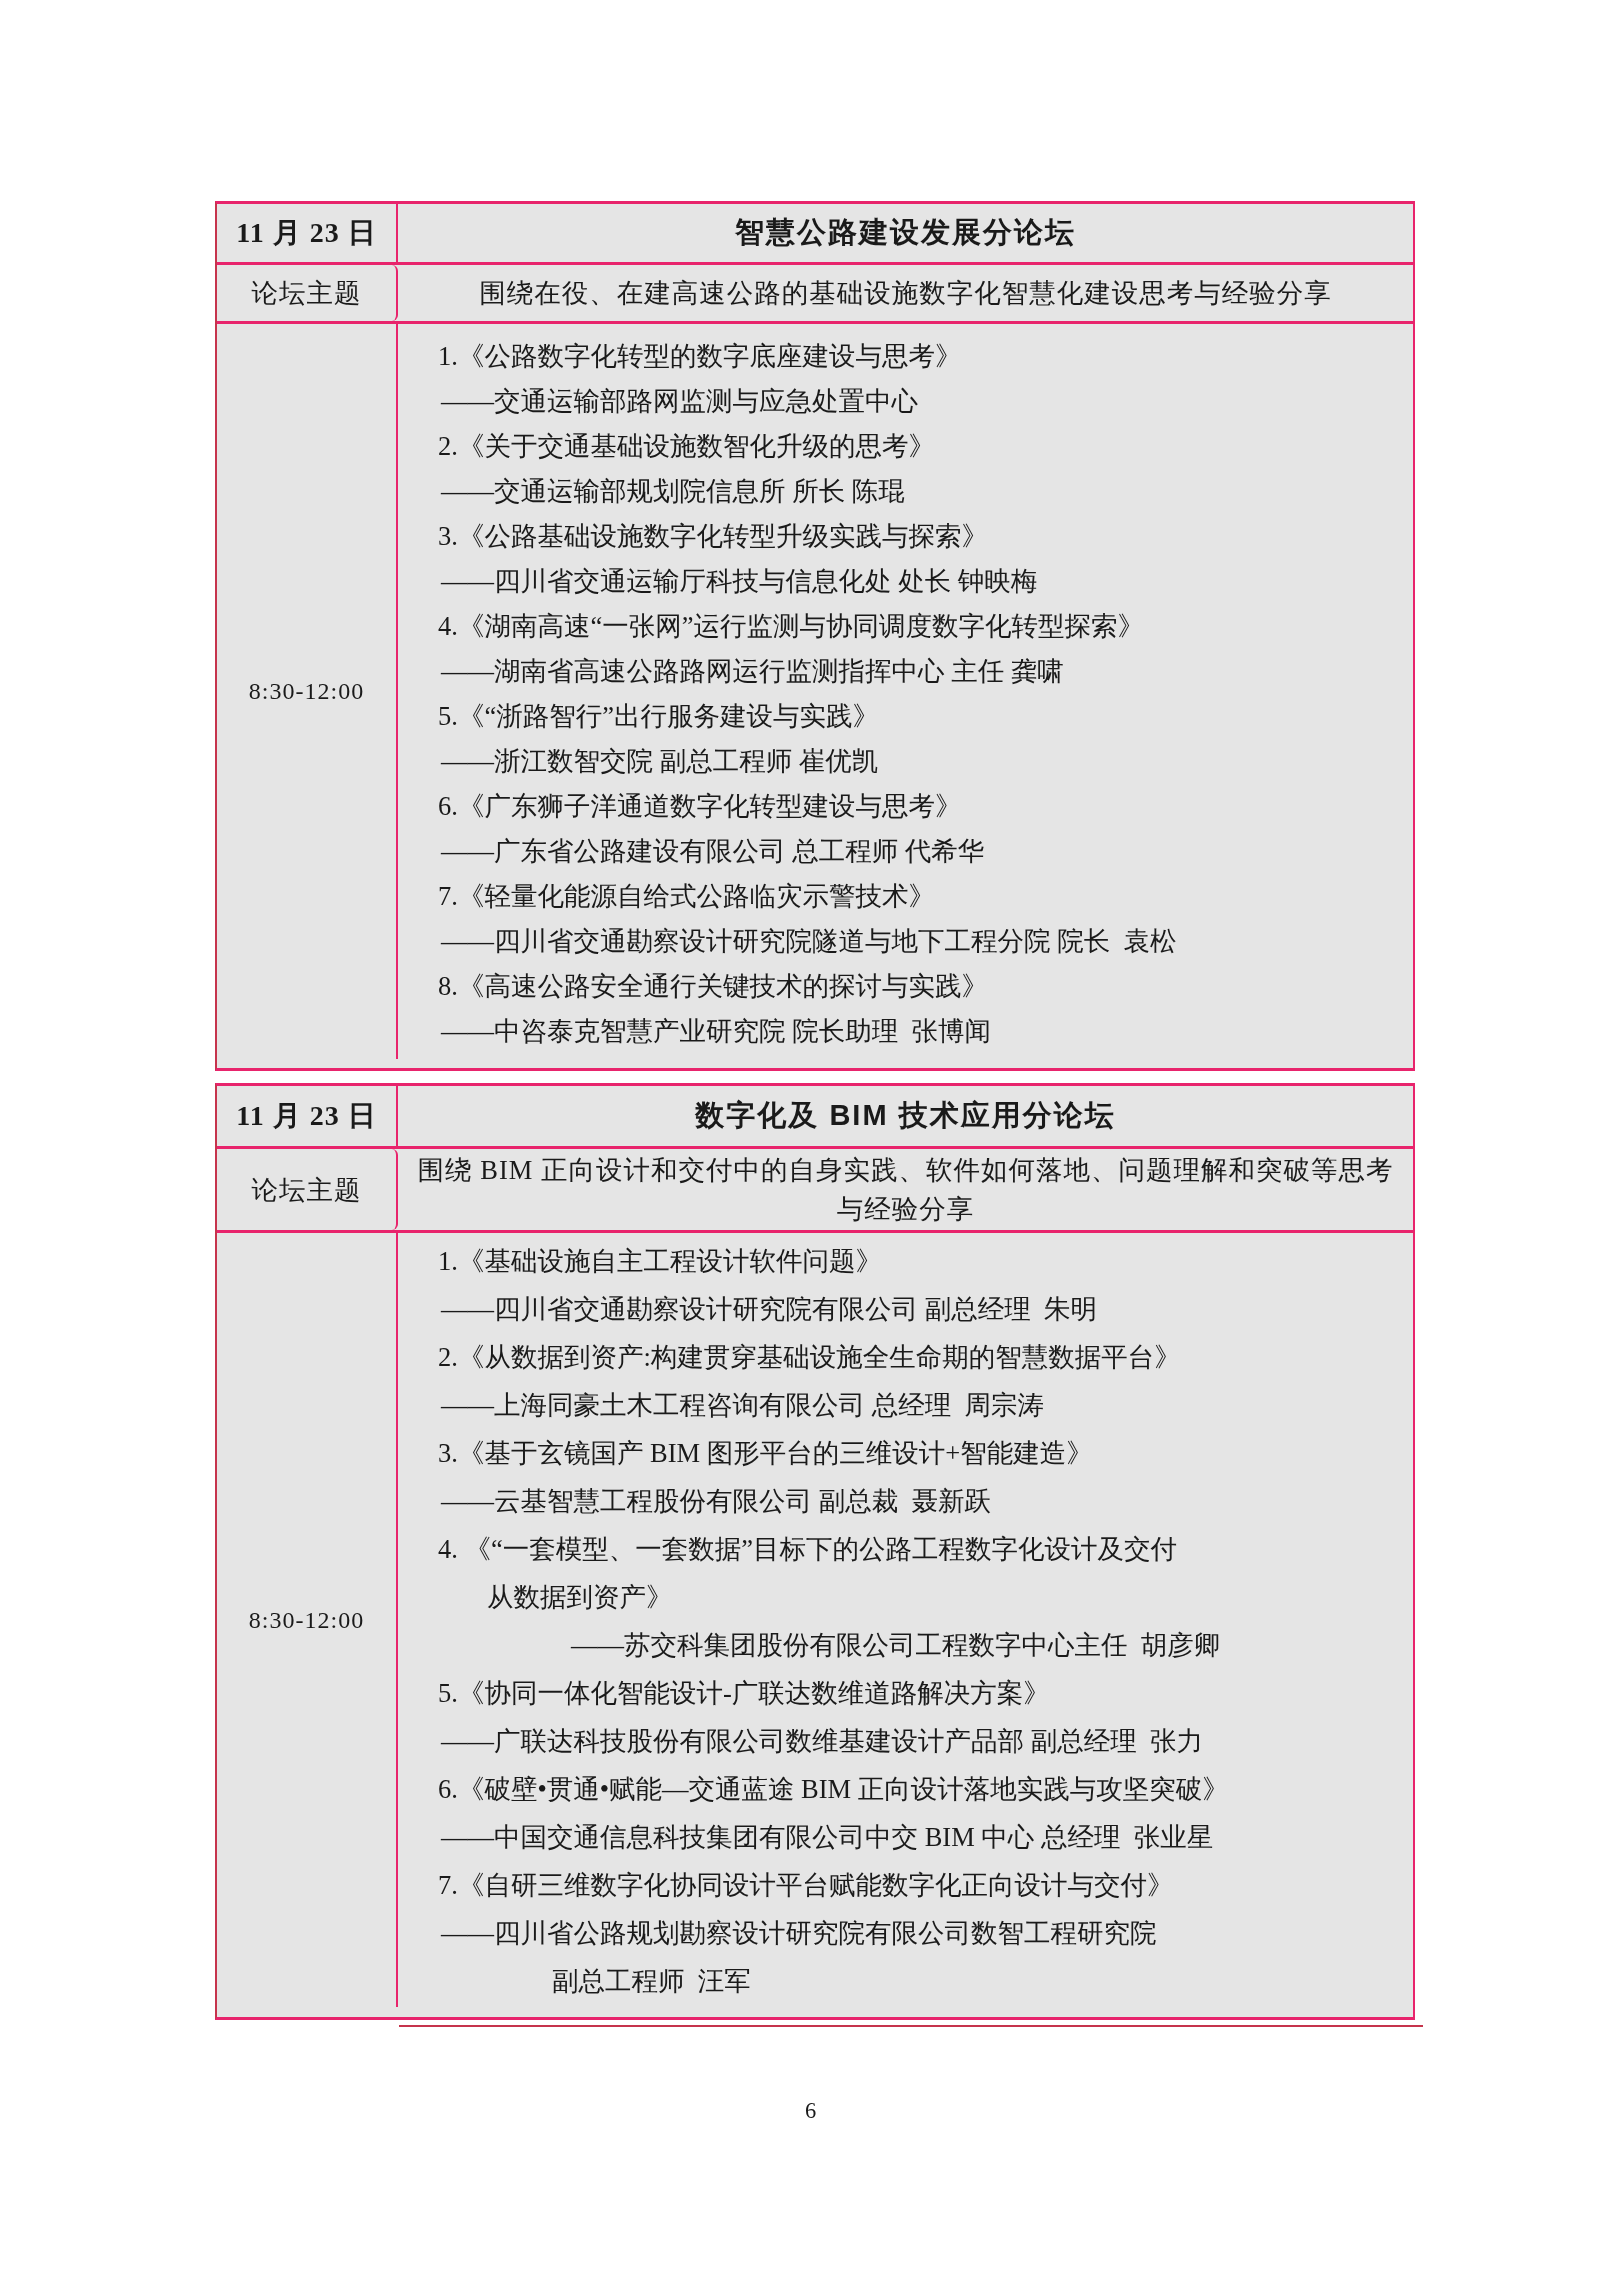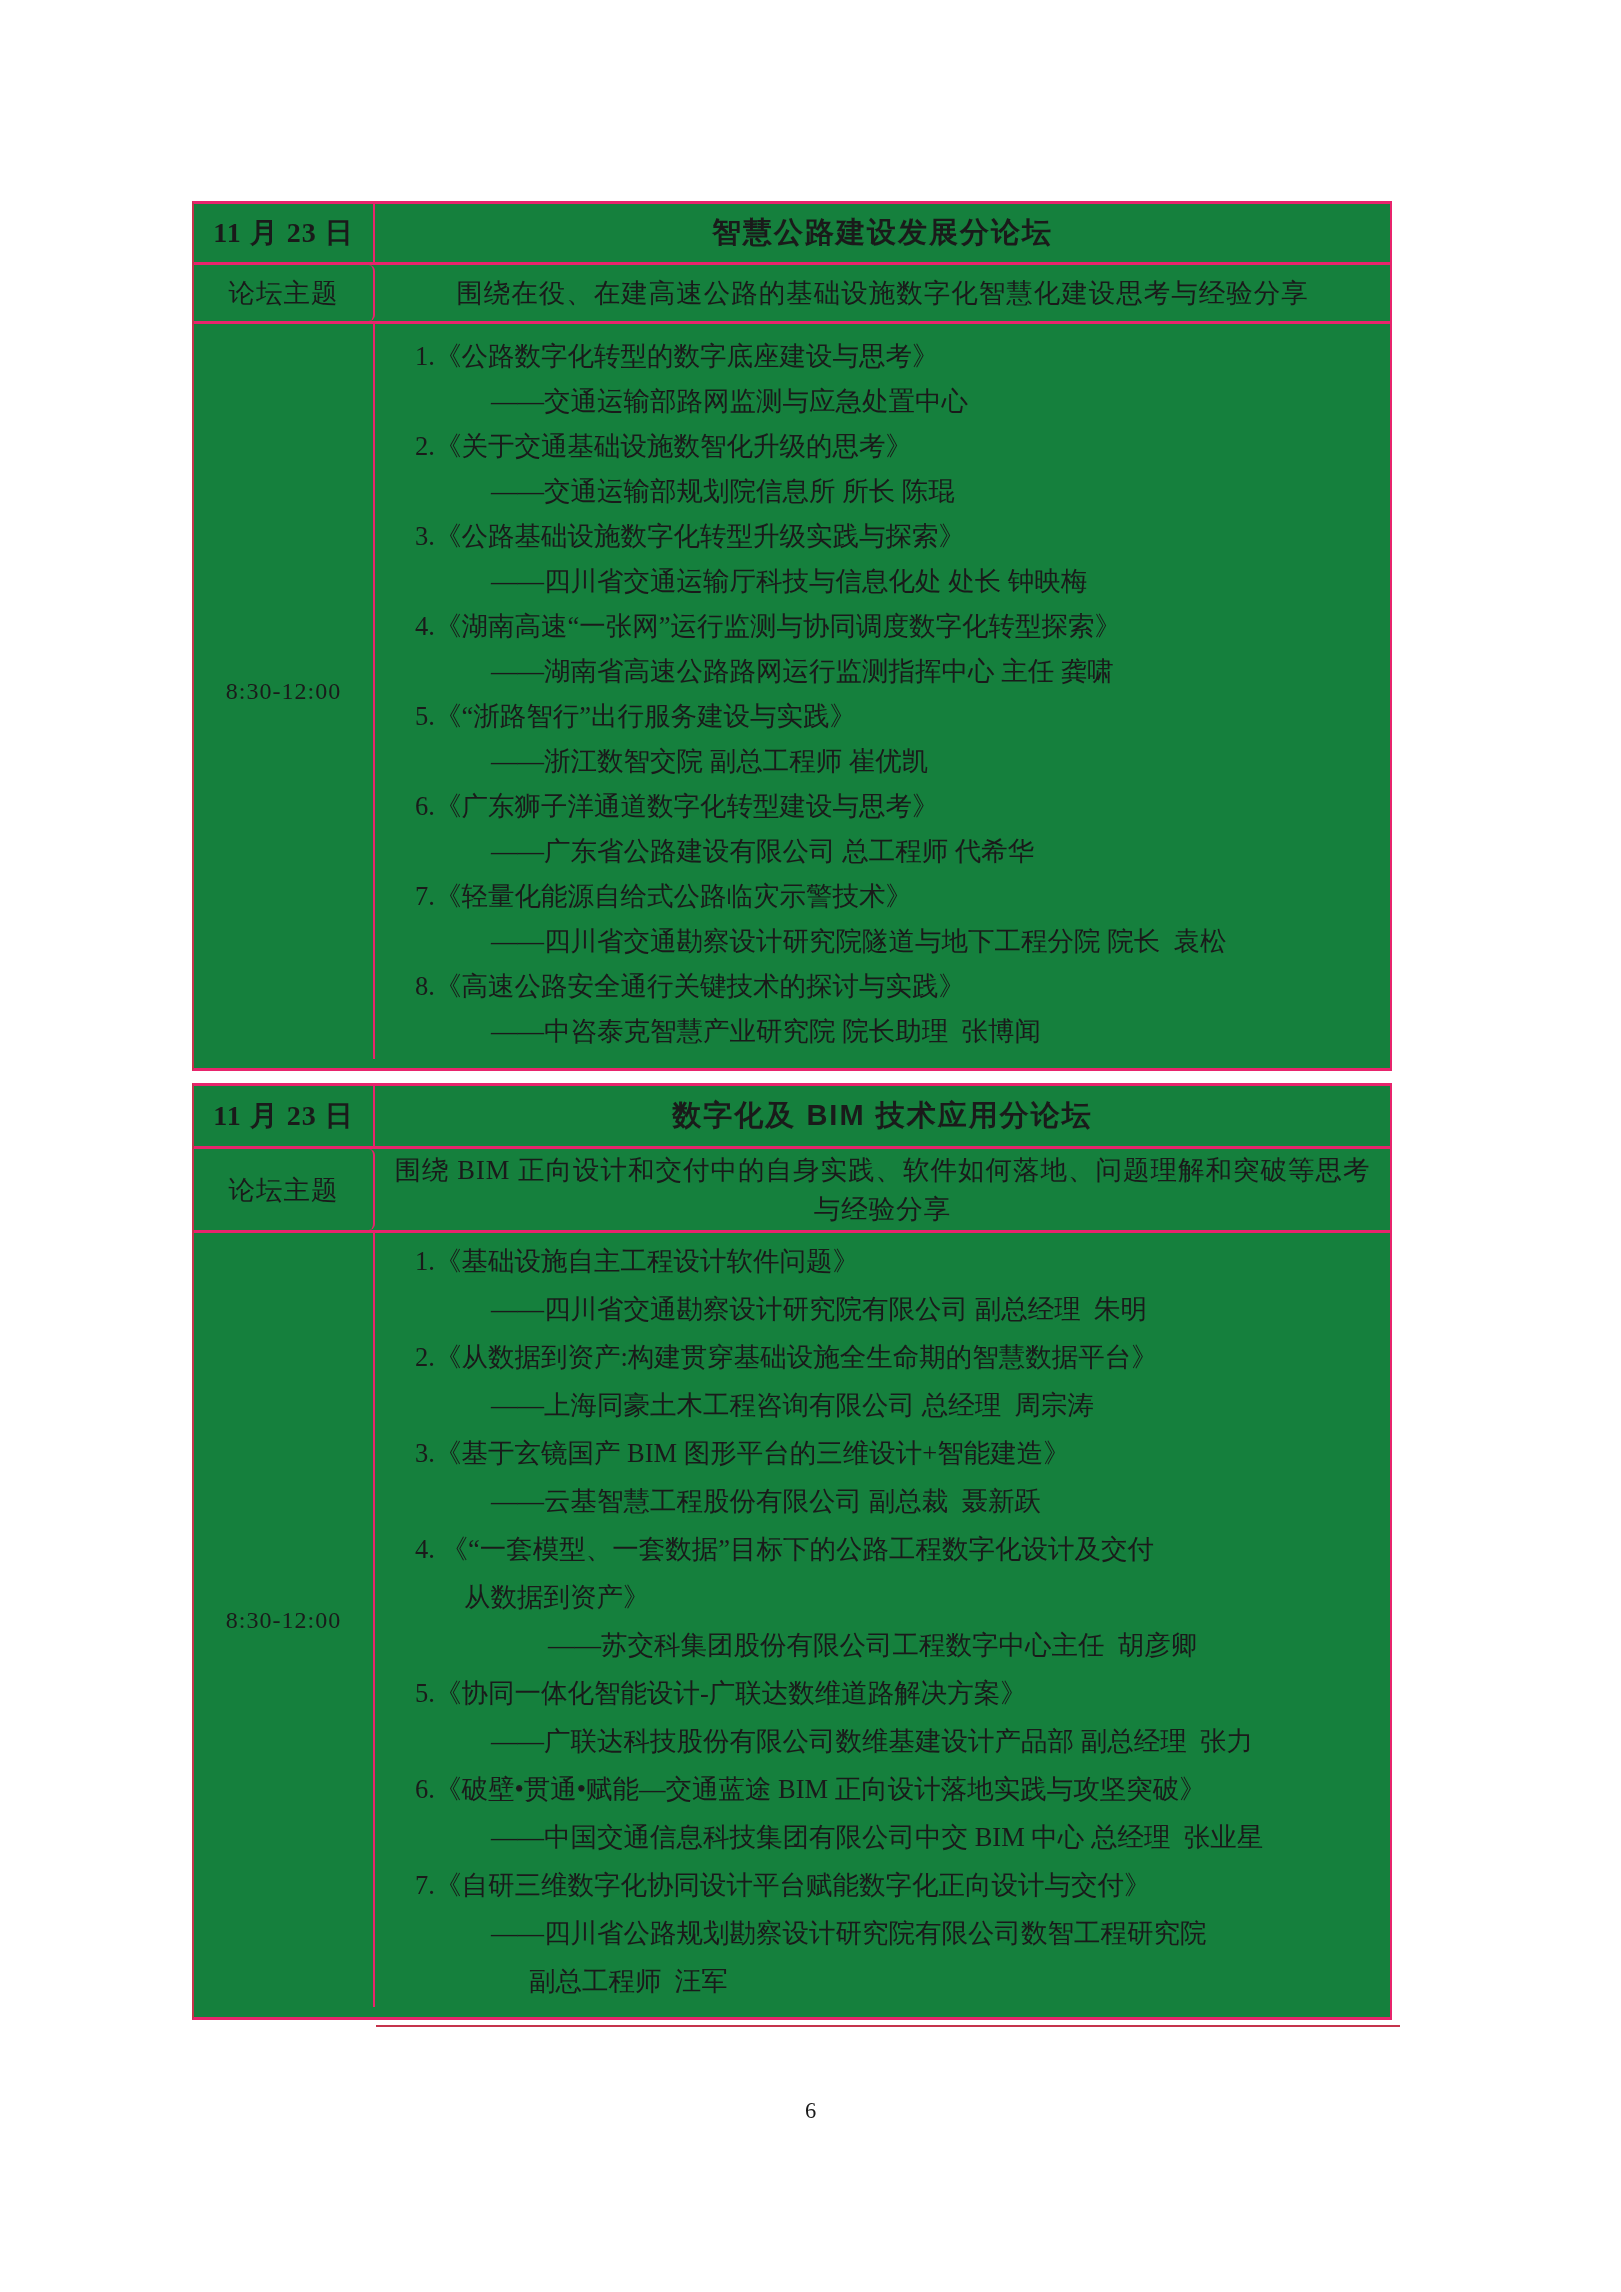--- a/index.html
+++ b/index.html
@@ -5,27 +5,27 @@
   html,body{margin:0;padding:0;background:#ffffff;}
   .page{
     position:relative;
     width:1621px;height:2293px;
     background:#ffffff;
     font-family:"Liberation Serif","DejaVu Serif",serif;
     color:#1a1a1a;
     overflow:hidden;
   }
   .tbl{
-    position:absolute;left:192px;width:1200px;
+    position:absolute;left:215px;width:1200px;
     box-sizing:border-box;
     border-top:3.9px solid #e8246c;
     border-bottom:3.9px solid #e8246c;
     border-left:2.9px solid #c6344c;
     border-right:2.9px double #e8246c;
-    background:#15803d;
+    background:#e5e5e5;
   }
   .tbl1{top:201px;height:870px;}
   .tbl2{top:1083px;height:937px;}
   .tbl2::after{
     content:"";position:absolute;left:182px;right:-9.8px;bottom:-9.8px;
     height:2px;background:#c6344c;
   }
   .row{display:flex;box-sizing:border-box;}
   .row.sep{border-bottom:3.9px solid #e8246c;}
   .c1{
@@ -48,21 +48,21 @@
     letter-spacing:2px;
   }
   .theme-label{font-size:26.5px;letter-spacing:1px;border-radius:6px;}
   .theme-text{text-align:center;font-size:26.5px;letter-spacing:1px;}
   .theme-text .tline{line-height:39px;}
   .time{font-size:24px;letter-spacing:1px;}
   .body-cell{justify-content:flex-start;padding-top:9.8px;}
   .body-cell2{padding-top:3.9px;}
   .ln{font-size:26.5px;line-height:45px;white-space:pre;padding-left:40px;}
   .tbl2 .ln{line-height:48px;}
-  .ln.sp{padding-left:116px;}
+  .ln.sp{padding-left:43px;}
   .ln.twrap{padding-left:89px;}
   .ln.spdeep{padding-left:173px;}
   .ln.spcont{padding-left:154px;}
   .page-number{
     position:absolute;top:2098px;left:0;width:100%;
     text-align:center;font-size:22.5px;
   }
 </style>
 </head>
 <body>

